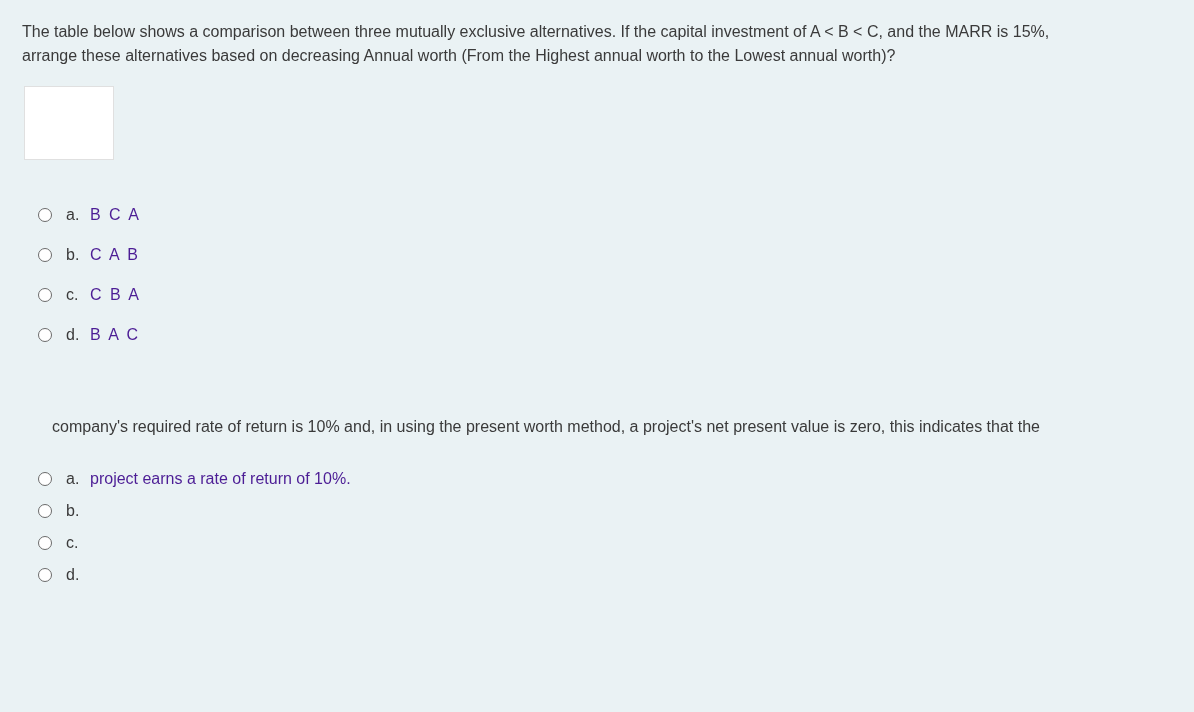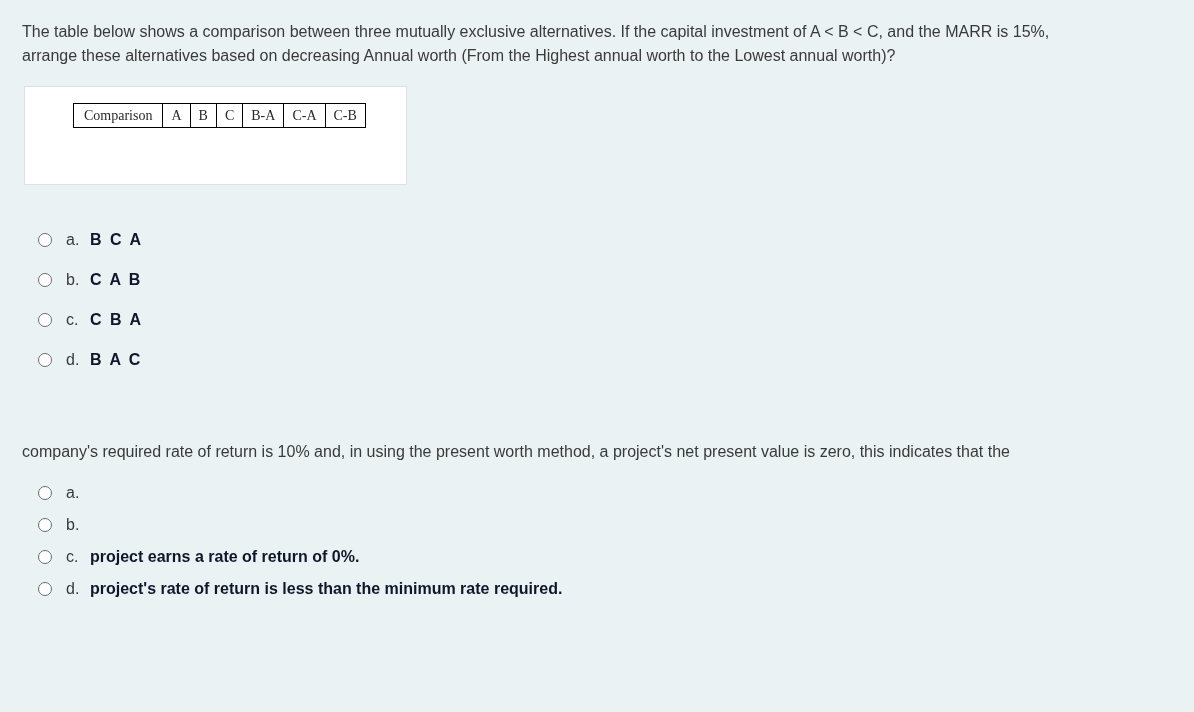--- a/index.html
+++ b/index.html
@@ -61,50 +61,41 @@
     border-radius: 50%;
     margin-right: 14px;
     flex-shrink: 0;
     background: #fff;
   }
   .opt-letter {
     width: 24px;
     color: #3a3a3a;
   }
   .opt-text {
-    color: #0f172a;
-    font-weight: bold;
+    color: #4c1d95;
   }
   .spaced {
     letter-spacing: 2px;
   }
   .q2-text {
-    margin-bottom: 13px;
+    margin-bottom: 24px;
     color: #3a3a3a;
+    text-align: center;
   }
 </style>
 </head>
 <body>
 
 <div class="container">
 
   <div class="question-text">The table below shows a comparison between three mutually exclusive alternatives. If the capital investment of A &lt; B &lt; C, and the MARR is 15%, arrange these alternatives based on decreasing Annual worth (From the Highest annual worth to the Lowest annual worth)?</div>
 
   <div class="table-box">
     <table class="comp-table">
       <tbody>
-          <tr>
-        <td class="label">Comparison</td>
-        <td>A</td>
-        <td>B</td>
-        <td>C</td>
-        <td>B-A</td>
-        <td>C-A</td>
-        <td>C-B</td>
-      </tr>
     </tbody>
       </table>
   </div>
 
   <div class="options">
     <div class="option-row">
       <span class="radio"></span>
       <span class="opt-letter">a.</span>
       <span class="opt-text spaced">B C A</span>
     </div>
@@ -124,30 +115,29 @@
       <span class="opt-text spaced">B A C</span>
     </div>
   </div>
 
   <div class="q2-text">company's required rate of return is 10% and, in using the present worth method, a project's net present value is zero, this indicates that the</div>
 
   <div>
     <div class="option-row tight">
       <span class="radio"></span>
       <span class="opt-letter">a.</span>
+      <span class="opt-text">project earns a rate of return of 10%.</span>
     </div>
     <div class="option-row tight">
       <span class="radio"></span>
       <span class="opt-letter">b.</span>
     </div>
     <div class="option-row tight">
       <span class="radio"></span>
       <span class="opt-letter">c.</span>
-      <span class="opt-text">project earns a rate of return of 0%.</span>
     </div>
     <div class="option-row tight">
       <span class="radio"></span>
       <span class="opt-letter">d.</span>
-      <span class="opt-text">project's rate of return is less than the minimum rate required.</span>
     </div>
   </div>
 
 </div>
 
 </body></html>

